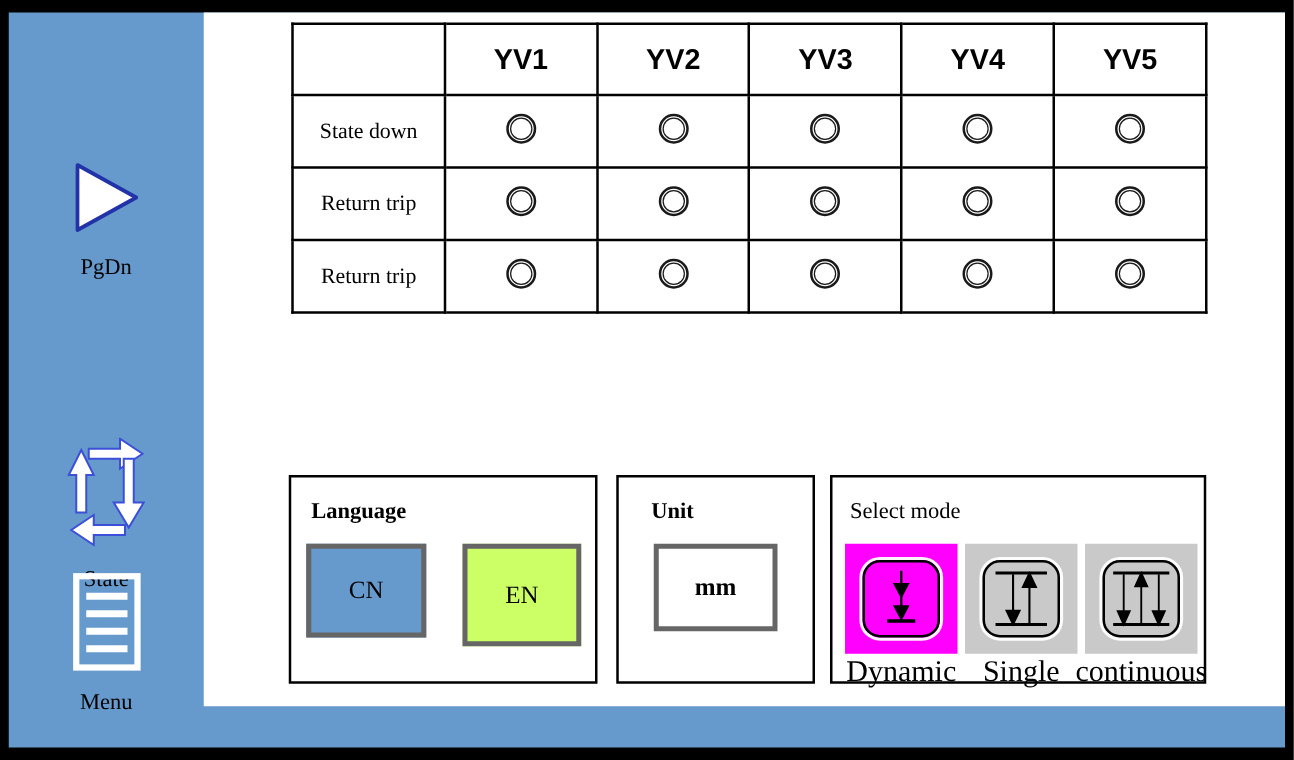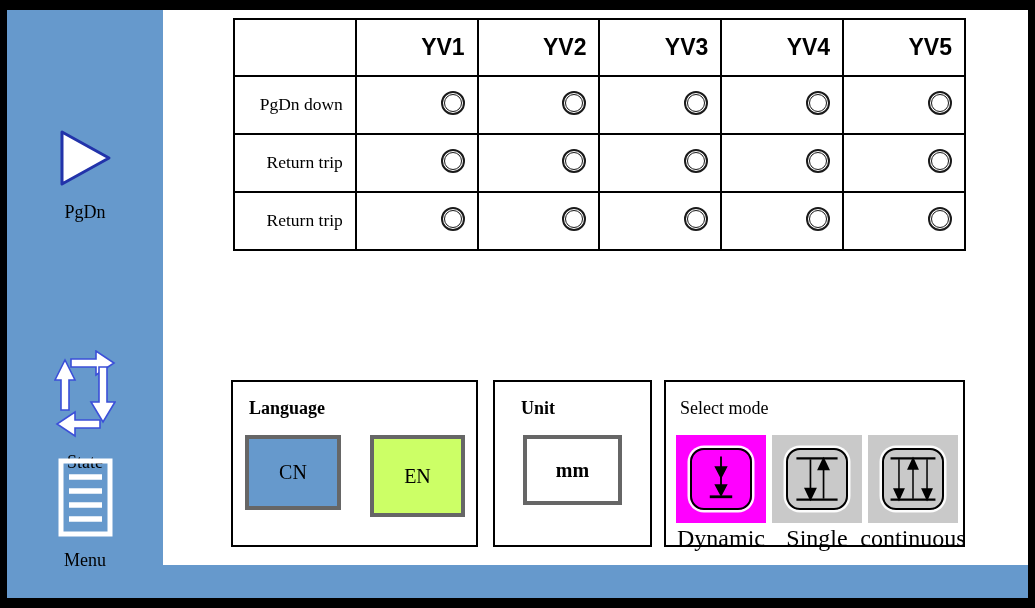--- a/index.html
+++ b/index.html
@@ -27,21 +27,21 @@
   #btn-pgdn  { left:35px; top:116px; }
   #btn-state { left:35px; top:340px; }
   #btn-menu  { left:35px; top:448px; }
   
   .valve-table {
     position:absolute; left:226px; top:8px; width:733px;
     border-collapse:collapse; table-layout:fixed;
     background:#fff;
   }
   .valve-table th, .valve-table td {
-    border:2px solid #000; text-align:right; vertical-align:middle;
+    border:2px solid #000; text-align:center; vertical-align:middle;
     width:100px; padding:12px;
   }
   .valve-table thead th { height:57px; }
   .valve-table tbody th, .valve-table tbody td { height:58px; }
   .col-head {
     font-family:"Liberation Sans", sans-serif; font-weight:bold;
     font-size:23px; letter-spacing:0px; color:#000;
   }
   .row-label {
     font-weight:normal; font-size:17.5px; white-space:pre-line; line-height:1.25;
@@ -141,21 +141,21 @@
           <th></th>
           <th class="col-head">YV1</th>
           <th class="col-head">YV2</th>
           <th class="col-head">YV3</th>
           <th class="col-head">YV4</th>
           <th class="col-head">YV5</th>
         </tr>
       </thead>
     <tbody>
         <tr>
-          <th class="row-label">PgDn down</th>
+          <th class="row-label">State down</th>
           <td><span class="radio"></span></td>
           <td><span class="radio"></span></td>
           <td><span class="radio"></span></td>
           <td><span class="radio"></span></td>
           <td><span class="radio"></span></td>
         </tr>
         <tr>
           <th class="row-label">Return trip</th>
           <td><span class="radio"></span></td>
           <td><span class="radio"></span></td>

